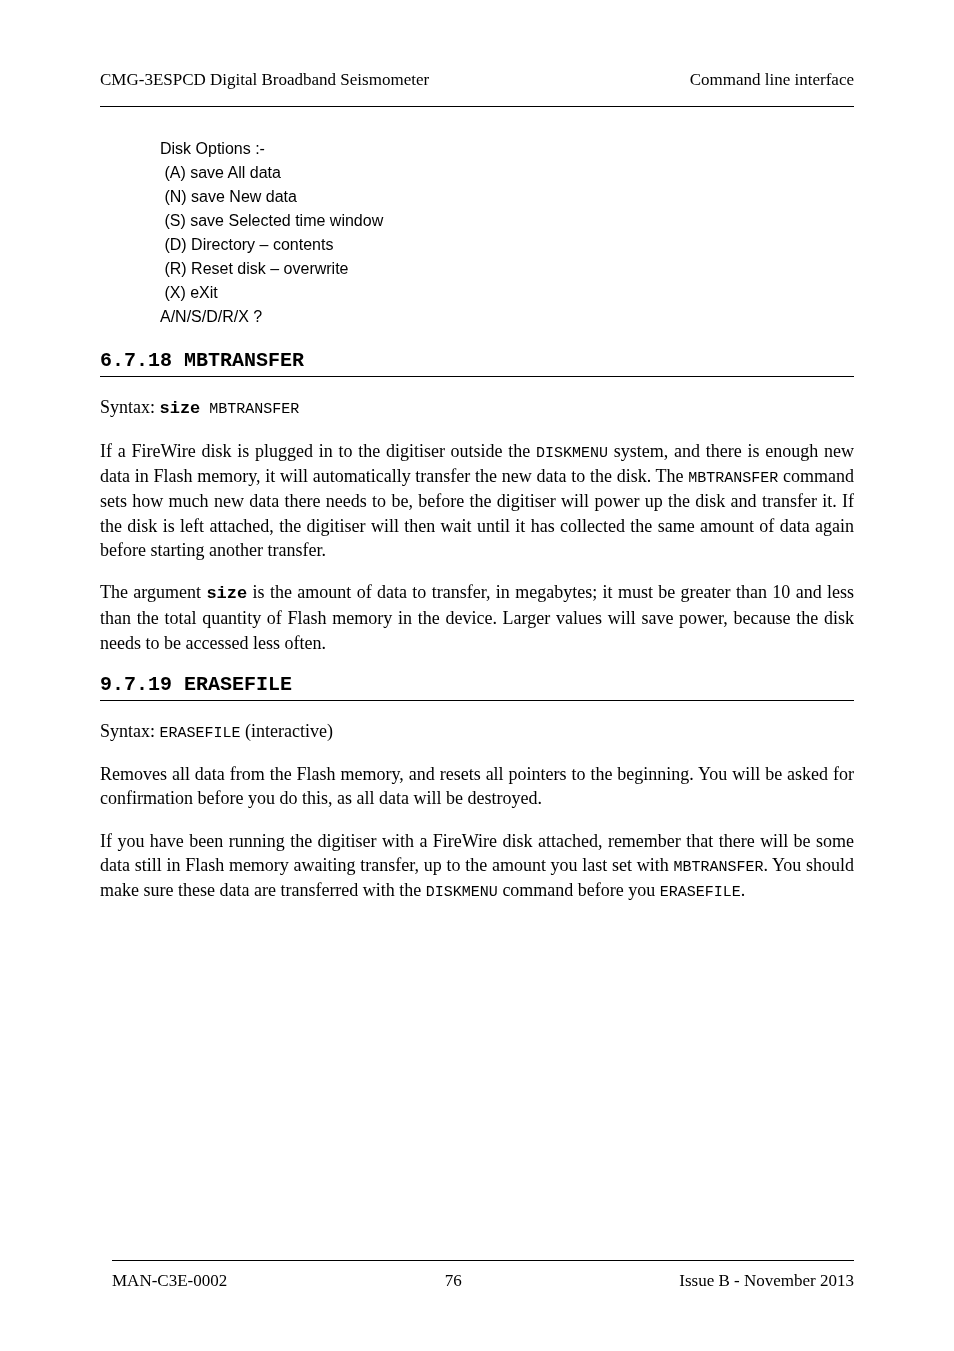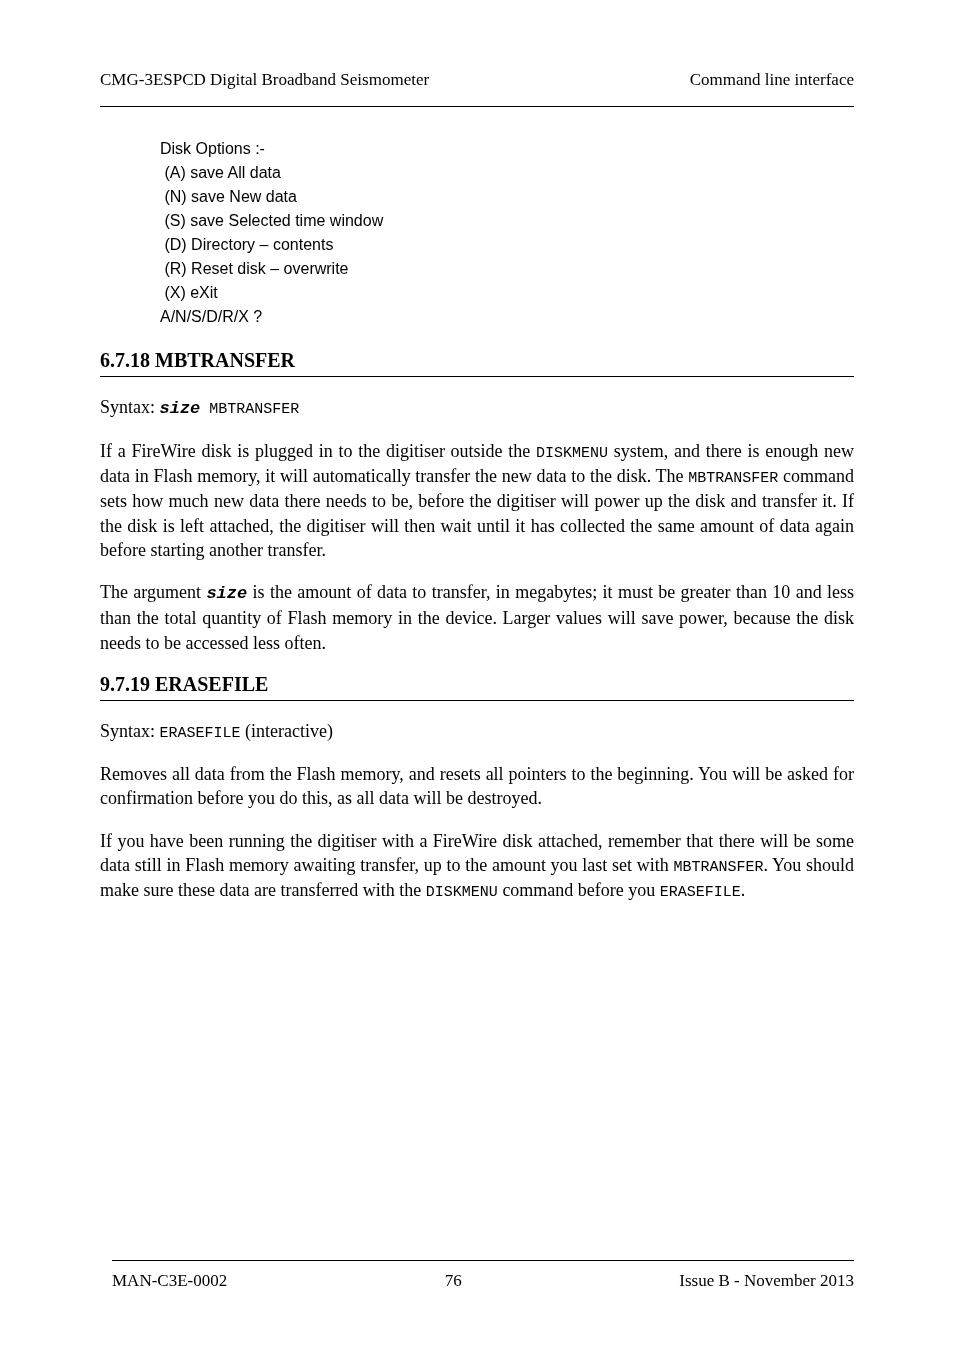--- a/index.html
+++ b/index.html
@@ -39,35 +39,34 @@
       margin-bottom: 20px;
       white-space: pre;
     }
     .body-text {
       font-size: 18px;
       line-height: 1.35;
       text-align: justify;
       margin-bottom: 18px;
     }
     .section-heading {
-      font-family: Liberation Serif, serif;
+      font-family: Liberation Mono, monospace;
       font-weight: bold;
       font-size: 20px;
       border-bottom: 1px solid black;
       padding-bottom: 4px;
       margin-top: 18px;
       margin-bottom: 14px;
     }
     .mono {
       font-family: 'Courier New', monospace;
       font-size: 15px;
     }
     .mono-italic {
       font-family: 'Courier New', monospace;
-      font-style: italic;
       font-weight: bold;
       font-size: 17px;
     }
     .footer {
       position: absolute;
       bottom: 60px;
       left: 112px;
       right: 100px;
       border-top: 1px solid black;
       padding-top: 10px;

